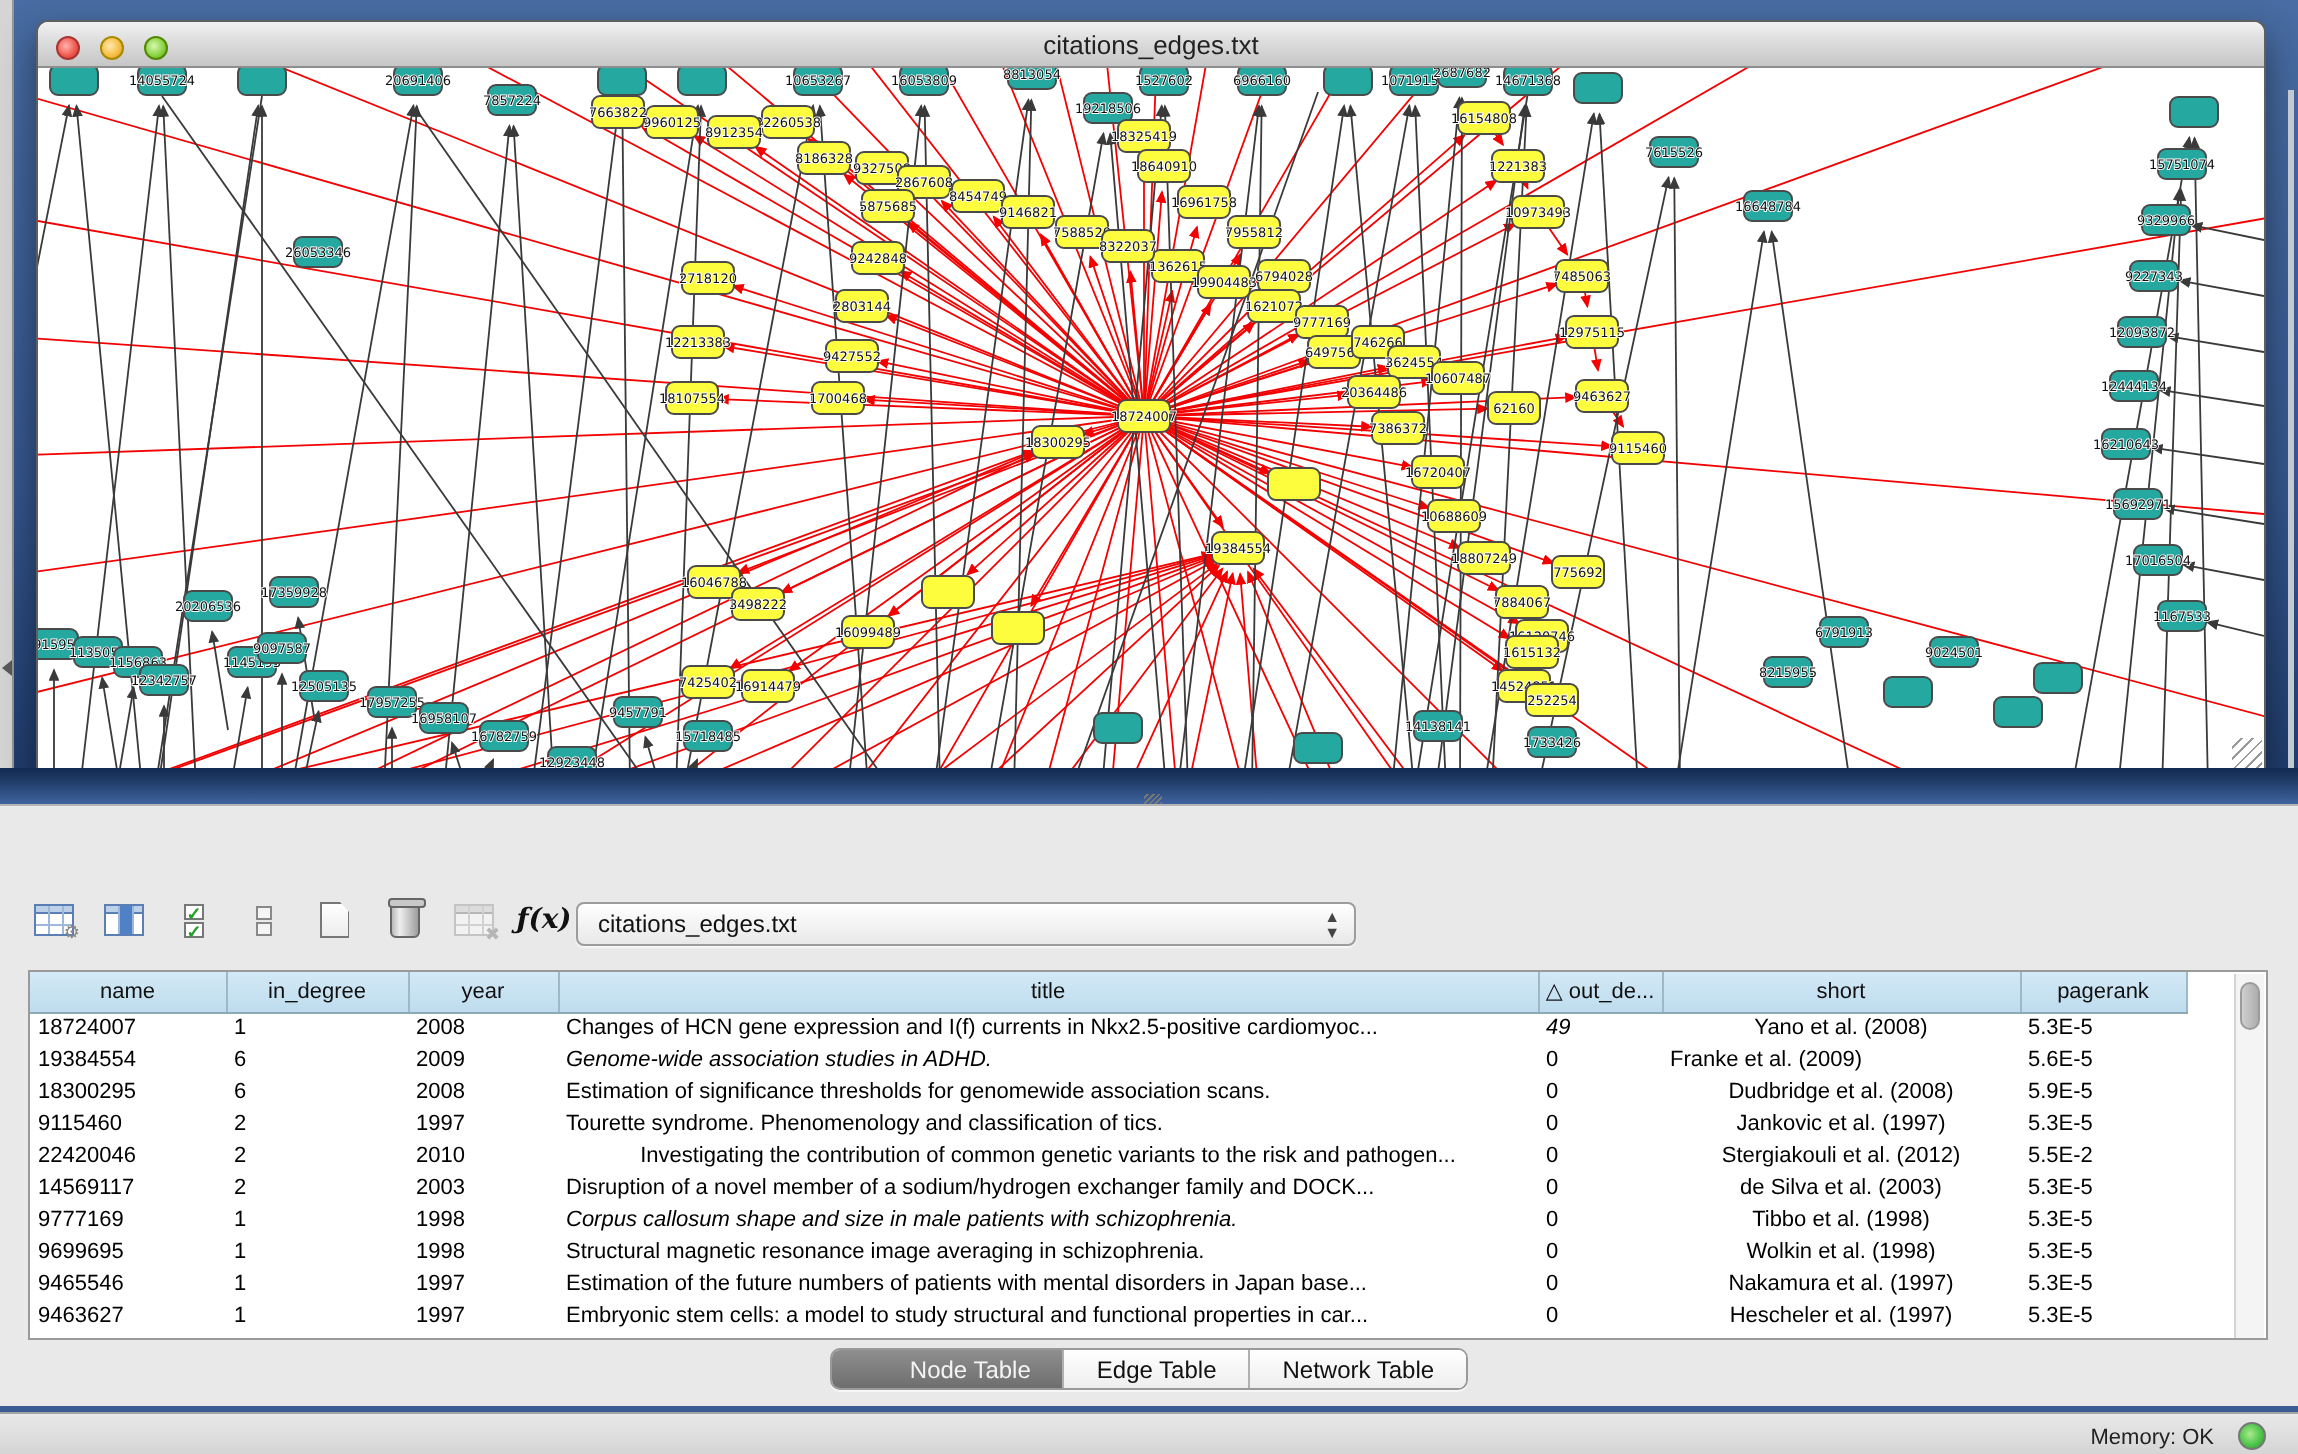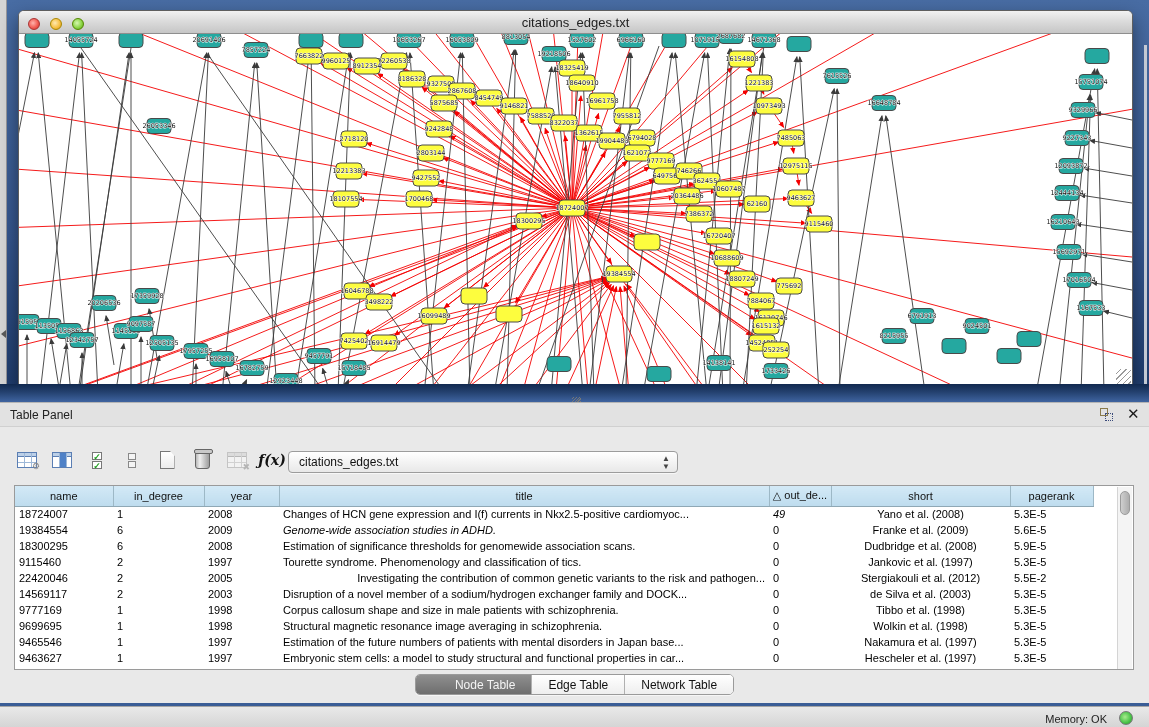--- a/index.html
+++ b/index.html
@@ -559,28 +559,20 @@
       </svg>
       <div class="win-grip"></div>
     </div>
   </div>
   <div class="right-line"></div>
   <div class="bottom-strip"></div>
   <div class="divider-grip"></div>
 </div>
 
 <div class="table-panel">
-  <div class="panel-header">
-    <span class="panel-title">Table Panel</span>
-    <span class="float-icon">
-        <span class="sq1"></span>
-        <span class="sq2"></span>
-      </span>
-    <span class="close-x">✕</span>
-  </div>
 
   <div class="toolbar">
       <button class="tb-btn">
         <span class="mini-table">
           <span class="hrow"></span>
           <span class="v1"></span>
           <span class="v2"></span>
           <span class="h2"></span>
           <span class="gear">⚙</span>
         </span>
@@ -661,21 +653,21 @@
             <td style="text-align: left; font-style: italic;">49</td>
             <td style="text-align: center;">Yano et al. (2008)</td>
             <td style="text-align: left;">5.3E-5</td>
           </tr>
           <tr>
             <td style="text-align: left;">19384554</td>
             <td style="text-align: left;">6</td>
             <td style="text-align: left;">2009</td>
             <td style="text-align: left; font-style: italic;">Genome-wide association studies in ADHD.</td>
             <td style="text-align: left;">0</td>
-            <td style="text-align: center;">Franke et al. (2009)</td>
+            <td style="text-align: left;">Franke et al. (2009)</td>
             <td style="text-align: left;">5.6E-5</td>
           </tr>
           <tr>
             <td style="text-align: left;">18300295</td>
             <td style="text-align: left;">6</td>
             <td style="text-align: left;">2008</td>
             <td style="text-align: left;">Estimation of significance thresholds for genomewide association scans.</td>
             <td style="text-align: left;">0</td>
             <td style="text-align: center;">Dudbridge et al. (2008)</td>
             <td style="text-align: left;">5.9E-5</td>
@@ -685,40 +677,40 @@
             <td style="text-align: left;">2</td>
             <td style="text-align: left;">1997</td>
             <td style="text-align: left;">Tourette syndrome. Phenomenology and classification of tics.</td>
             <td style="text-align: left;">0</td>
             <td style="text-align: center;">Jankovic et al. (1997)</td>
             <td style="text-align: left;">5.3E-5</td>
           </tr>
           <tr>
             <td style="text-align: left;">22420046</td>
             <td style="text-align: left;">2</td>
-            <td style="text-align: left;">2005</td>
-            <td style="text-align: right;">Investigating the contribution of common genetic variants to the risk and pathogen...</td>
+            <td style="text-align: left;">2010</td>
+            <td style="text-align: center;">Investigating the contribution of common genetic variants to the risk and pathogen...</td>
             <td style="text-align: left;">0</td>
             <td style="text-align: center;">Stergiakouli et al. (2012)</td>
             <td style="text-align: left;">5.5E-2</td>
           </tr>
           <tr>
             <td style="text-align: left;">14569117</td>
             <td style="text-align: left;">2</td>
             <td style="text-align: left;">2003</td>
             <td style="text-align: left;">Disruption of a novel member of a sodium/hydrogen exchanger family and DOCK...</td>
             <td style="text-align: left;">0</td>
             <td style="text-align: center;">de Silva et al. (2003)</td>
             <td style="text-align: left;">5.3E-5</td>
           </tr>
           <tr>
             <td style="text-align: left;">9777169</td>
             <td style="text-align: left;">1</td>
             <td style="text-align: left;">1998</td>
-            <td style="text-align: left;">Corpus callosum shape and size in male patients with schizophrenia.</td>
+            <td style="text-align: left; font-style: italic;">Corpus callosum shape and size in male patients with schizophrenia.</td>
             <td style="text-align: left;">0</td>
             <td style="text-align: center;">Tibbo et al. (1998)</td>
             <td style="text-align: left;">5.3E-5</td>
           </tr>
           <tr>
             <td style="text-align: left;">9699695</td>
             <td style="text-align: left;">1</td>
             <td style="text-align: left;">1998</td>
             <td style="text-align: left;">Structural magnetic resonance image averaging in schizophrenia.</td>
             <td style="text-align: left;">0</td>

